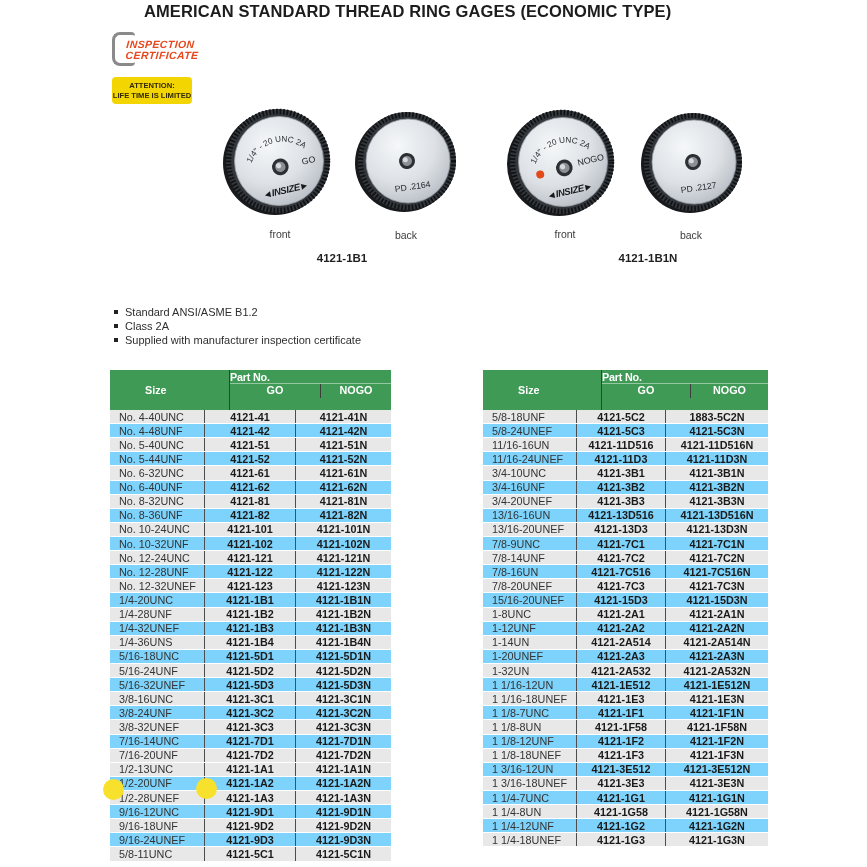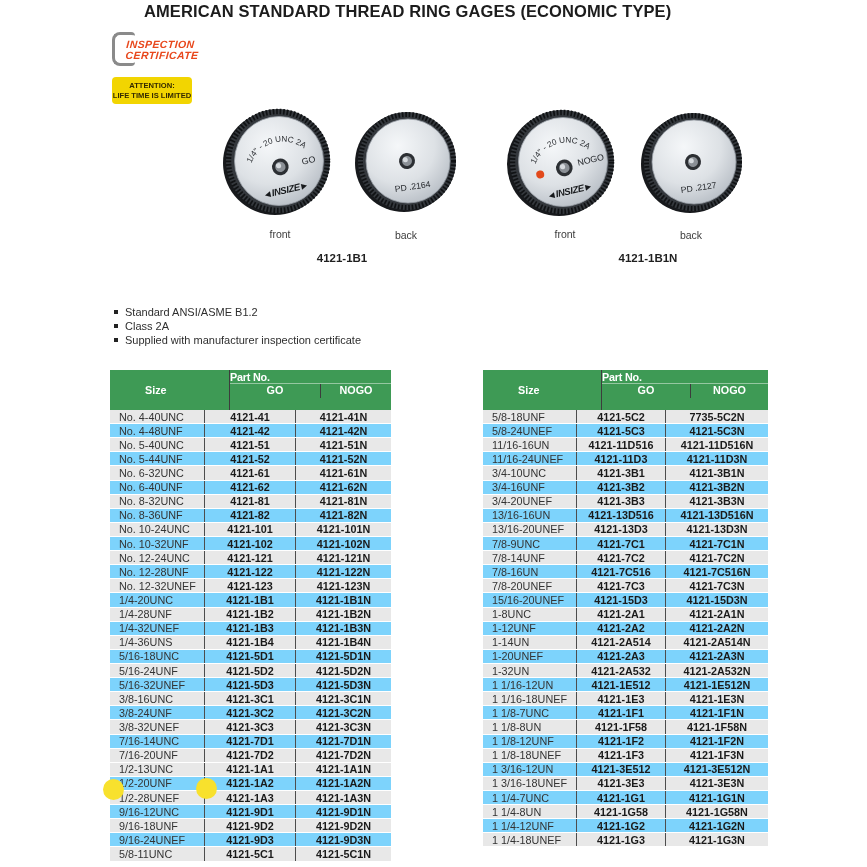--- a/index.html
+++ b/index.html
@@ -354,21 +354,21 @@
         <div class="h-part-bottom">
           <div class="h-go">GO</div>
           <div class="h-nogo">NOGO</div>
         </div>
       </div>
     </div>
     <div>
         <div class="trow odd">
           <div class="tcell c0">5/8-18UNF</div>
           <div class="tcell c1">4121-5C2</div>
-          <div class="tcell c2">7735-5C2N</div>
+          <div class="tcell c2">1883-5C2N</div>
         </div>
         <div class="trow even">
           <div class="tcell c0">5/8-24UNEF</div>
           <div class="tcell c1">4121-5C3</div>
           <div class="tcell c2">4121-5C3N</div>
         </div>
         <div class="trow odd">
           <div class="tcell c0">11/16-16UN</div>
           <div class="tcell c1">4121-11D516</div>
           <div class="tcell c2">4121-11D516N</div>

